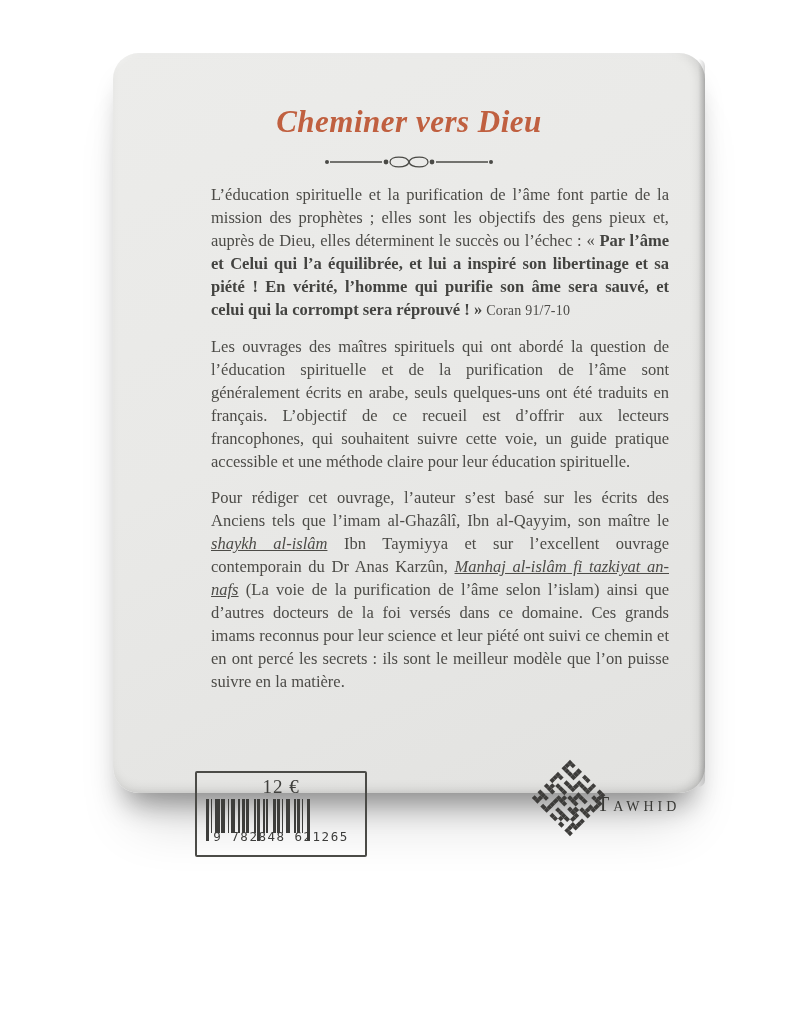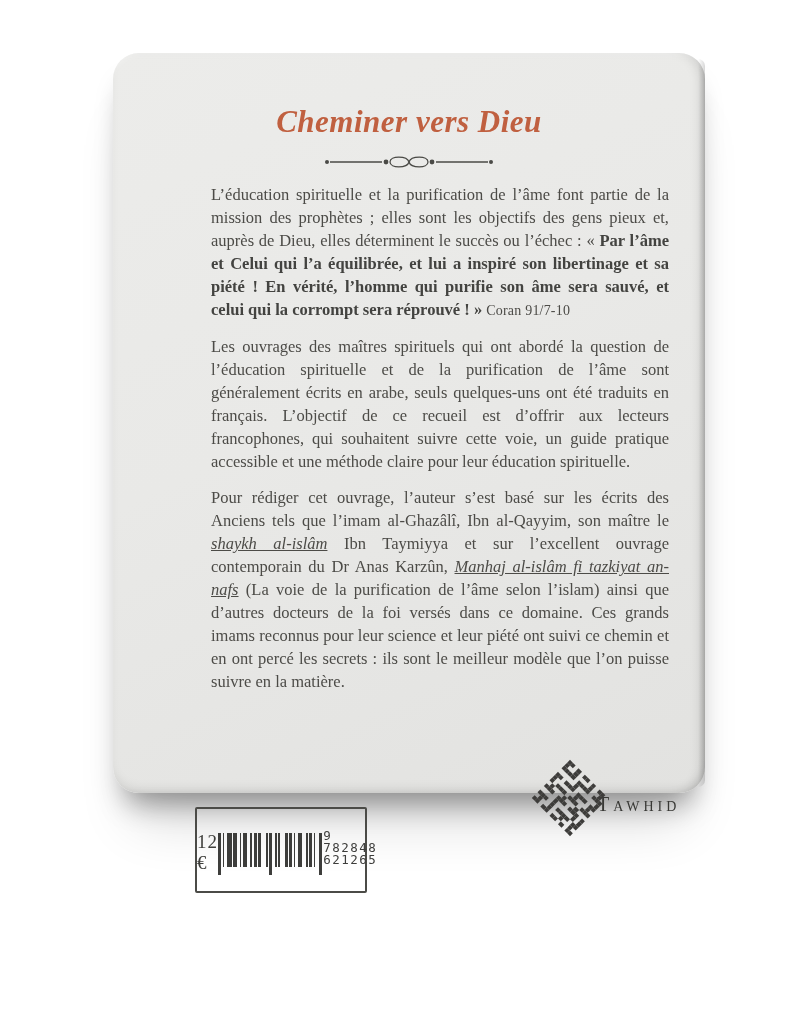--- a/index.html
+++ b/index.html
@@ -45,22 +45,22 @@
   .run-italic{font-style:italic;text-decoration:underline;}
   .run-cite{font-size:14px;letter-spacing:.2px;}
   .website{
     position:absolute;left:78px;top:694px;
     font-family:"Liberation Sans", sans-serif;
     font-weight:bold;font-size:16px;letter-spacing:.4px;color:#454542;
   }
   .barcode-box{
     position:absolute;left:82px;top:718px;width:172px;height:86px;
     border:2px solid #4b4b47;border-radius:2px;
-    display:flex;flex-direction:row;align-items:center;
-    box-sizing:border-box;padding-top:3px;margin-top:36px;
+    display:flex;flex-direction:column;align-items:center;
+    box-sizing:border-box;padding-top:3px;
   }
   .price{
     font-size:19px;color:#3f3f3c;line-height:21px;letter-spacing:1px;
   }
   .bars{
     margin-top:2px;height:40px;width:150px;position:relative;
     display:flex;align-items:flex-start;
   }
   .bars i{display:block;background:#3d3d3b;height:34px;}
   .bars i.g{height:42px;}

